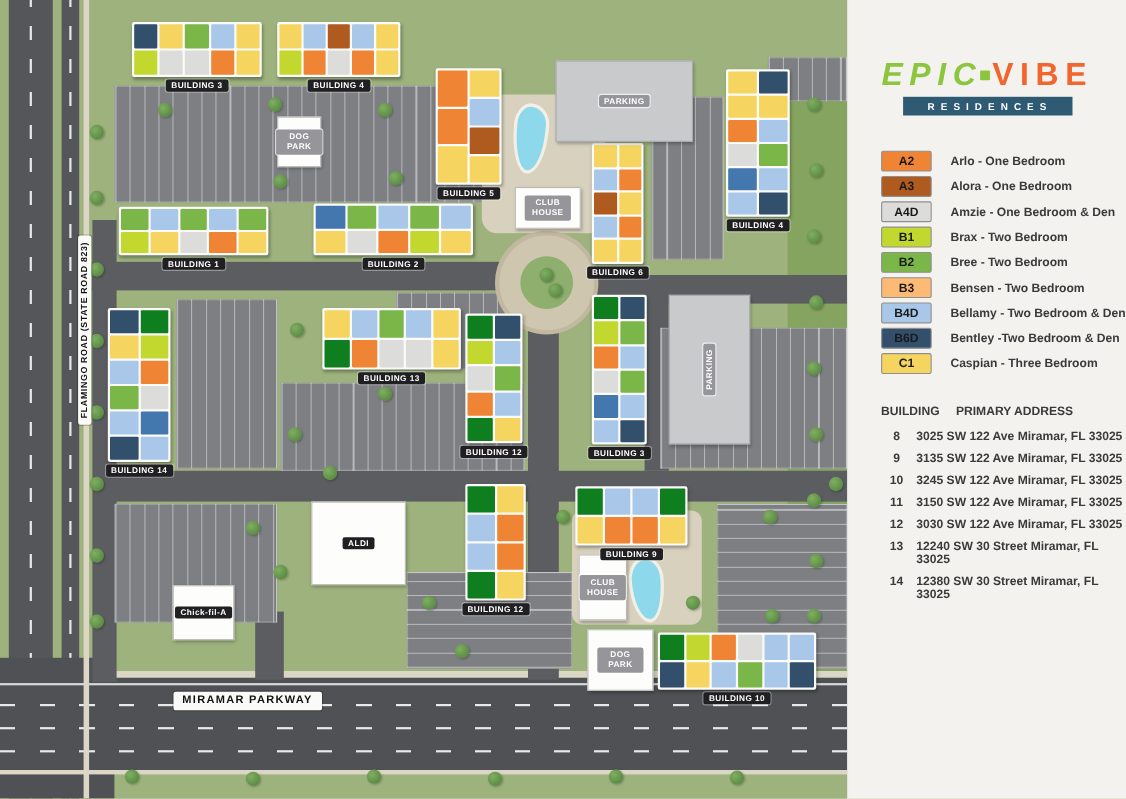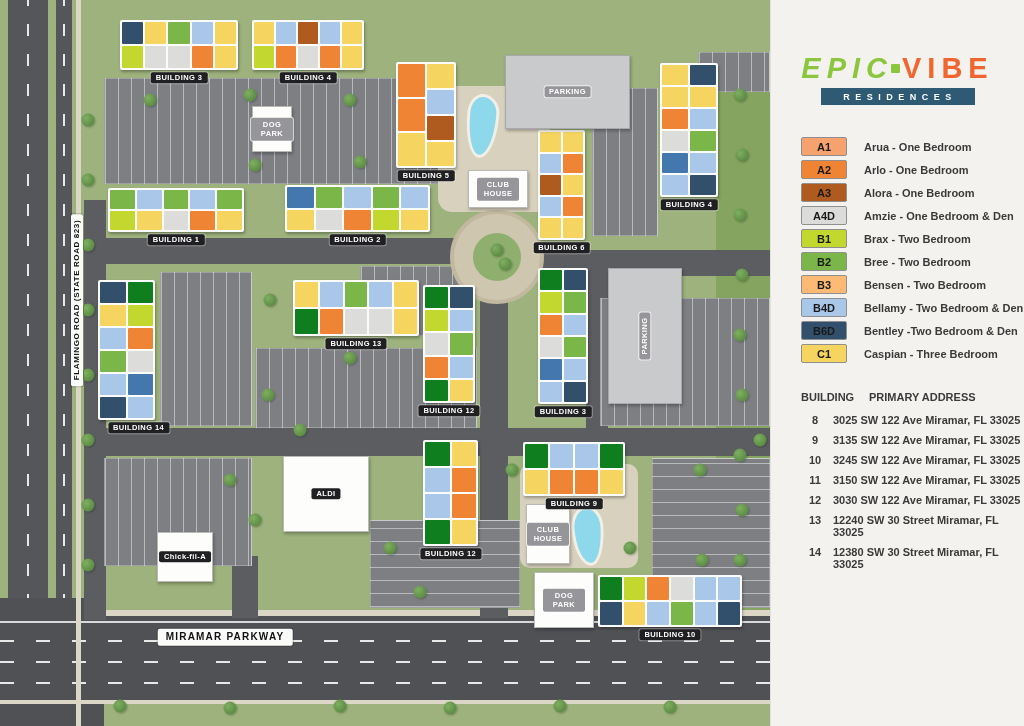--- a/index.html
+++ b/index.html
@@ -287,21 +287,21 @@
       </div>
       <div class="bgrp">
         <div class="bcell" style="background: rgb(15, 126, 30);"></div>
         <div class="bcell" style="background: rgb(195, 216, 46);"></div>
         <div class="bcell" style="background: rgb(239, 132, 53);"></div>
         <div class="bcell" style="background: rgb(220, 220, 218);"></div>
         <div class="bcell" style="background: rgb(67, 119, 174);"></div>
         <div class="bcell" style="background: rgb(169, 200, 233);"></div>
       </div>
     </div>
-    <div class="pill" style="left: 126.5px; top: 428px; margin-left: 12px;">BUILDING 14</div>
+    <div class="pill" style="left: 126.5px; top: 428px;">BUILDING 14</div>
     <div class="bldg h" style="left: 293px; top: 280px; width: 126px; height: 56px;">
       <div class="bgrp">
         <div class="bcell" style="background: rgb(245, 213, 96);"></div>
         <div class="bcell" style="background: rgb(169, 200, 233);"></div>
         <div class="bcell" style="background: rgb(122, 182, 72);"></div>
         <div class="bcell" style="background: rgb(169, 200, 233);"></div>
         <div class="bcell" style="background: rgb(245, 213, 96);"></div>
       </div>
       <div class="bgrp">
         <div class="bcell" style="background: rgb(15, 126, 30);"></div>
@@ -422,24 +422,20 @@
       <span class="logo-dot" style="background: rgb(140, 198, 63);"></span>
       <span style="color: rgb(241, 102, 47);">VIBE</span>
     </div>
     <div class="logo-bar" style="background: rgb(46, 90, 116);">
       <span>RESIDENCES</span>
     </div>
   </div>
 
   <div class="legend" id="legend">
       <div class="lg-item">
-        <div class="swatch" style="background: rgb(246, 162, 110);">A1</div>
-        <div class="lg-label">Arua - One Bedroom</div>
-      </div>
-      <div class="lg-item">
         <div class="swatch" style="background: rgb(239, 132, 53);">A2</div>
         <div class="lg-label">Arlo - One Bedroom</div>
       </div>
       <div class="lg-item">
         <div class="swatch" style="background: rgb(175, 90, 30);">A3</div>
         <div class="lg-label">Alora - One Bedroom</div>
       </div>
       <div class="lg-item">
         <div class="swatch" style="background: rgb(220, 220, 218);">A4D</div>
         <div class="lg-label">Amzie - One Bedroom &amp; Den</div>

